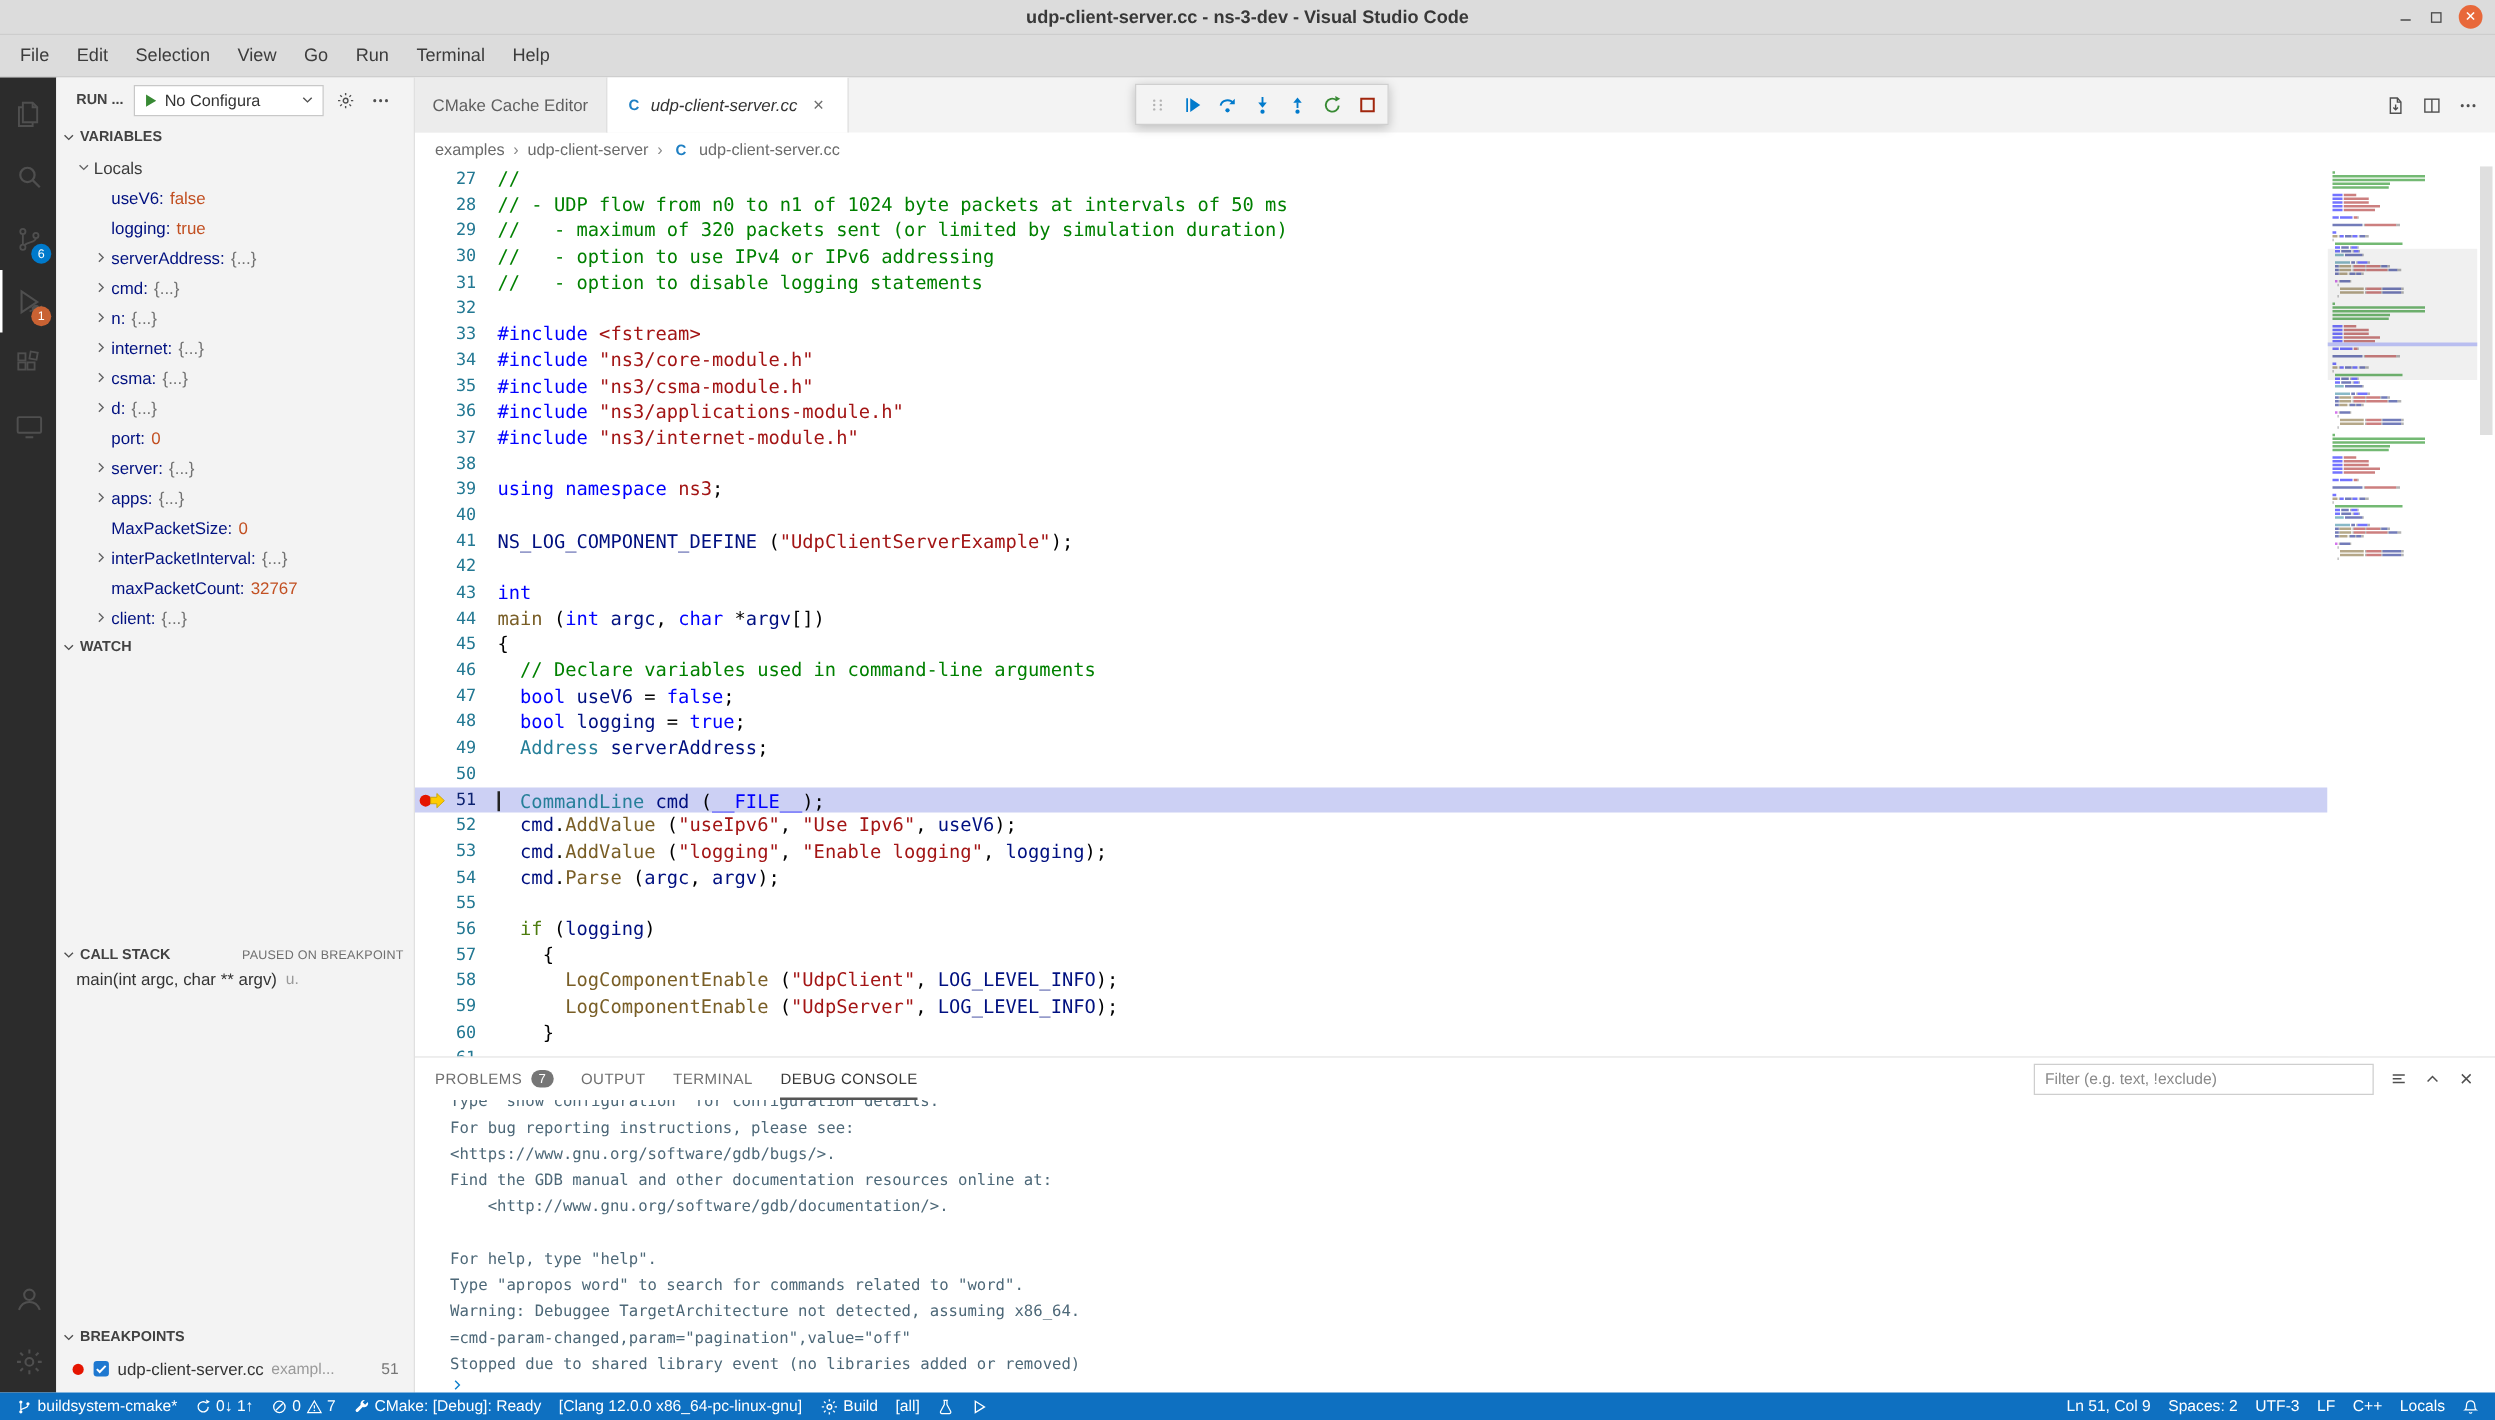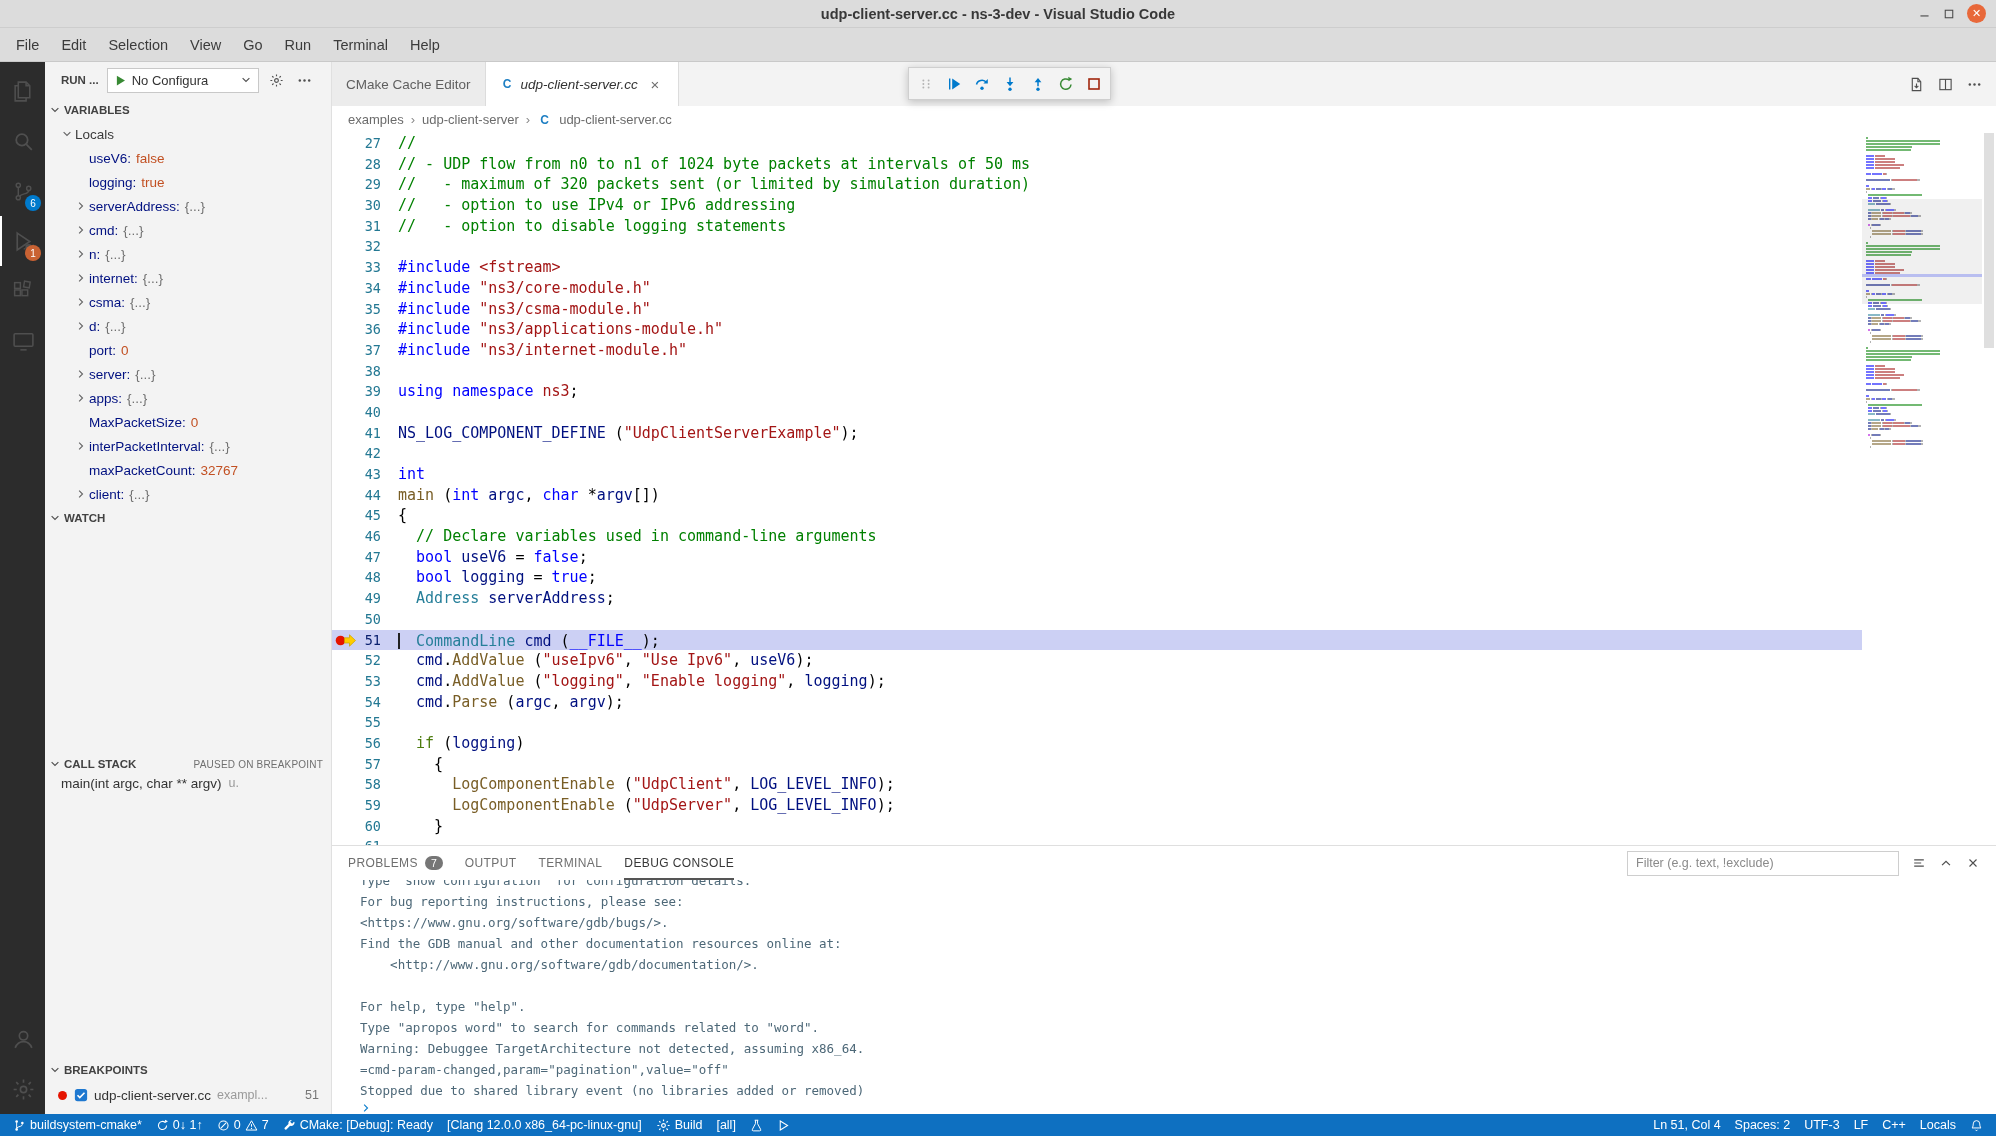--- a/index.html
+++ b/index.html
@@ -827,21 +827,21 @@
         <div class="sb-item">
           <span class="sb-ic">
             <svg width="13" height="13" viewBox="0 0 16 16">
               <path fill="none" stroke="currentColor" stroke-width="1.3" d="M4 2.5l9 5.5-9 5.5z"></path>
             </svg>
           </span>
         </div>
       </div>
     <div class="sb-right">
         <div class="sb-item">
-          <span>Ln 51, Col 4</span>
+          <span>Ln 51, Col 9</span>
         </div>
         <div class="sb-item">
           <span>Spaces: 2</span>
         </div>
         <div class="sb-item">
           <span>UTF-3</span>
         </div>
         <div class="sb-item">
           <span>LF</span>
         </div>

